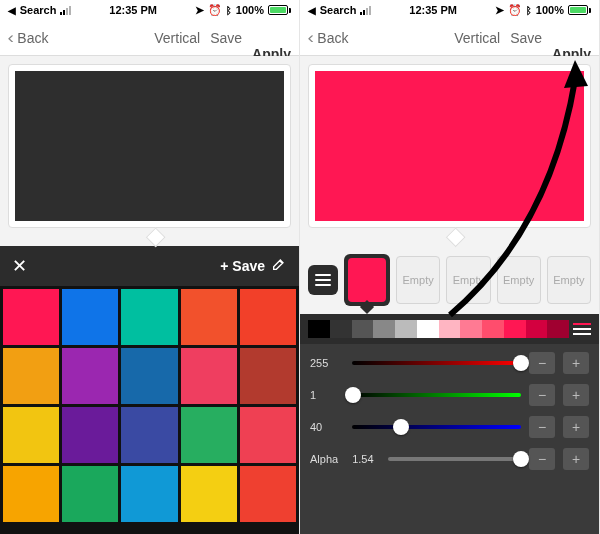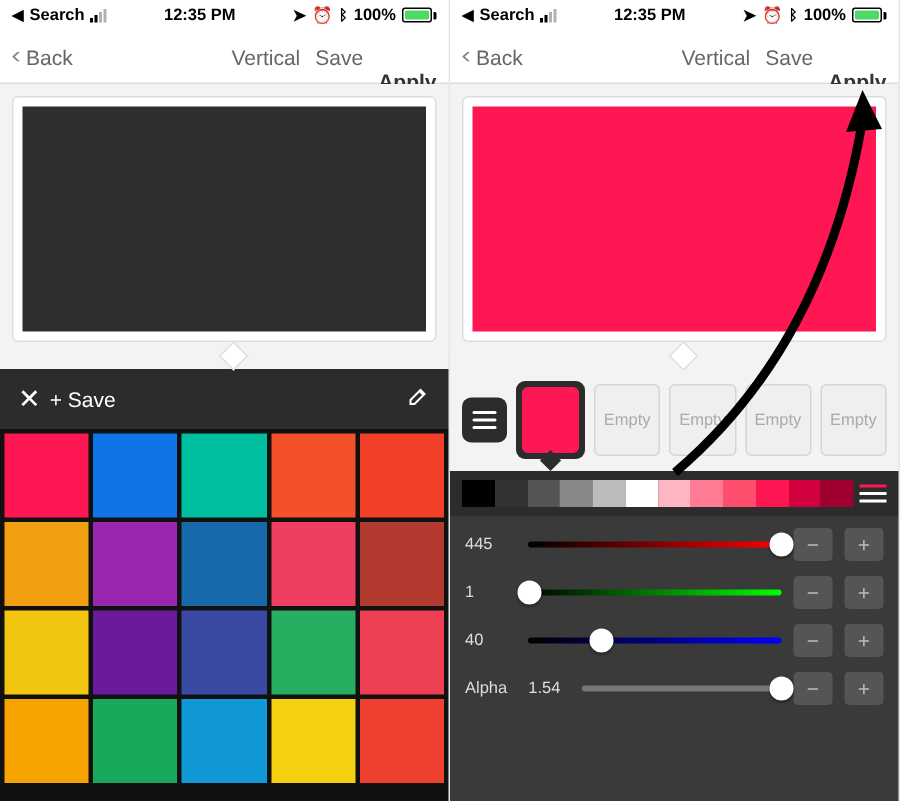--- a/index.html
+++ b/index.html
@@ -28,21 +28,21 @@
   .canvas-card{width:100%; background:#fff; border:1px solid #ddd; border-radius:4px; padding:6px;}
   .canvas{width:100%; height:150px;}
   .canvas.dark{background:#2e2e2e;}
   .canvas.pink{background:#ff1753;}
   
   .nub-row{height:10px;display:flex;justify-content:center;}
   .nub{width:14px;height:14px;background:#fff;border:1px solid #ddd;transform:rotate(45deg) translateY(-8px);}
   
   .palette-bar{height:40px;background:#2c2c2c;display:flex;align-items:center;color:#fff;padding:0 6px;}
   .px-close{font-size:18px;padding:4px 6px;}
-  .px-save{flex:1;text-align:left;font-size:14px;font-weight:400;}
+  .px-save{flex:1;text-align:right;font-size:14px;font-weight:700;}
   .px-edit{font-size:16px;padding:4px 6px;}
   
   .grid-wrap{background:#111;padding:3px;flex:1;overflow:hidden;}
   .grid{display:grid;grid-template-columns:repeat(5,1fr);grid-auto-rows:56px;gap:3px;}
   .sw{width:100%;height:100%;}
   
   .slots{display:flex;align-items:center;gap:6px;padding:8px;}
   .slot-menu{width:30px;height:30px;background:#2c2c2c;border-radius:6px;display:flex;flex-direction:column;justify-content:center;align-items:center;gap:3px;}
   .slot-menu span{display:block;width:16px;height:2px;background:#fff;border-radius:1px;}
   .slot-sel{width:46px;height:52px;background:#2c2c2c;border-radius:6px;padding:4px;position:relative;}
@@ -240,21 +240,21 @@
         </div>
       <div class="ham2">
           <span class="c1"></span>
           <span></span>
           <span></span>
         </div>
     </div>
 
     <div class="sliders">
       <div class="srow">
-        <span class="slabel">445</span>
+        <span class="slabel">255</span>
         <div class="strack" id="tr-r" style="background: linear-gradient(to right, rgb(0, 0, 0), rgb(255, 0, 0));">
             <div class="sthumb" id="th-r" style="left: 100%;"></div>
           </div>
         <div class="step">−</div>
         <div class="step">+</div>
       </div>
       <div class="srow">
         <span class="slabel">1</span>
         <div class="strack" id="tr-g" style="background: linear-gradient(to right, rgb(0, 0, 0), rgb(0, 255, 0));">
             <div class="sthumb" id="th-g" style="left: 0.392157%;"></div>

